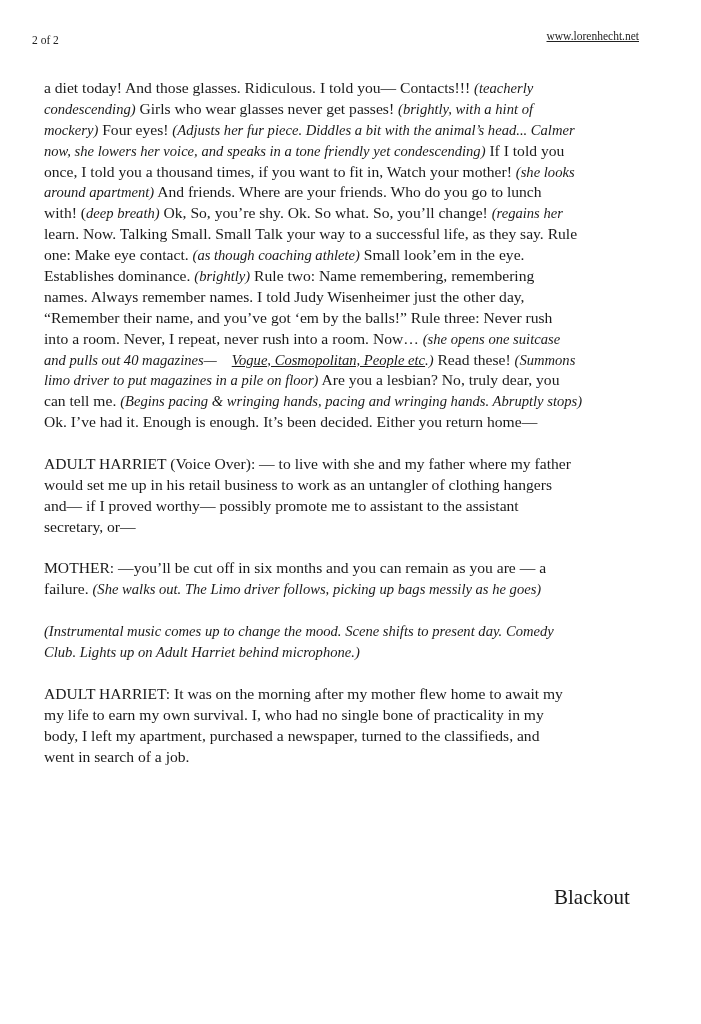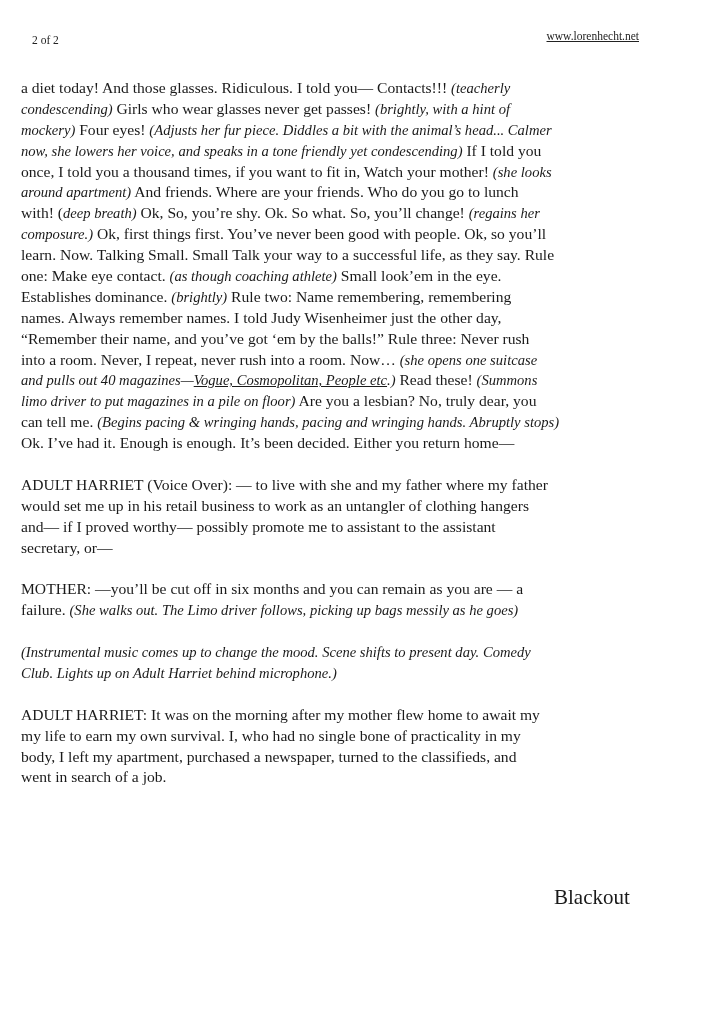--- a/index.html
+++ b/index.html
@@ -8,26 +8,26 @@
       font-family: "Liberation Serif", "DejaVu Serif", serif;
       color: #1a1a1a;
     }
     .header {
       position: absolute; top: 30px; left: 32px; right: 62px;
       font-size: 11.5px; color: #222;
     }
     .header .page-num { position: absolute; left: 0; top: 4px; }
     .header .site { position: absolute; right: 0; top: 0; text-decoration: underline; color: #222; }
     .body {
-      position: absolute; top: 78px; left: 21px; width: 600px;
+      position: absolute; top: 78px; left: 44px; width: 600px;
       font-size: 15.6px; line-height: 20.9px;
     }
     .line { display: block; white-space: nowrap; height: 20.9px; }
     .it { font-style: italic; font-size: 14.6px; }
-    .u { text-decoration: underline; }
+    .u { text-decoration: underline; margin-left: 15px; }
     .para { margin-bottom: 20.9px; }
     .blackout {
       position: absolute; top: 885px; left: 554px;
       font-size: 21px;
     }
   </style>
 </head>
 <body>
 
 <div class="header">
@@ -37,21 +37,20 @@
 
 <div class="body" id="script-body">
     <div class="para">
       <span class="line"><span>a diet today! And those glasses. Ridiculous. I told you— Contacts!!! </span><span class="it">(teacherly</span></span>
       <span class="line"><span class="it">condescending)</span><span> Girls who wear glasses never get passes! </span><span class="it">(brightly, with a hint of</span></span>
       <span class="line"><span class="it">mockery)</span><span> Four eyes! </span><span class="it">(Adjusts her fur piece. Diddles a bit with the animal’s head... Calmer</span></span>
       <span class="line"><span class="it">now, she lowers her voice, and speaks in a tone friendly yet condescending)</span><span> If I told you</span></span>
       <span class="line"><span>once, I told you a thousand times, if you want to fit in, Watch your mother! </span><span class="it">(she looks</span></span>
       <span class="line"><span class="it">around apartment)</span><span> And friends. Where are your friends. Who do you go to lunch</span></span>
       <span class="line"><span>with! (</span><span class="it">deep breath)</span><span> Ok, So, you’re shy. Ok. So what. So, you’ll change! </span><span class="it">(regains her</span></span>
-      <span class="line"><span class="it">composure.)</span><span> Ok, first things first. You’ve never been good with people. Ok, so you’ll</span></span>
       <span class="line"><span>learn. Now. Talking Small. Small Talk your way to a successful life, as they say. Rule</span></span>
       <span class="line"><span>one: Make eye contact. </span><span class="it">(as though coaching athlete)</span><span> Small look’em in the eye.</span></span>
       <span class="line"><span>Establishes dominance. </span><span class="it">(brightly)</span><span> Rule two: Name remembering, remembering</span></span>
       <span class="line"><span>names. Always remember names. I told Judy Wisenheimer just the other day,</span></span>
       <span class="line"><span>“Remember their name, and you’ve got ‘em by the balls!” Rule three: Never rush</span></span>
       <span class="line"><span>into a room. Never, I repeat, never rush into a room. Now… </span><span class="it">(she opens one suitcase</span></span>
       <span class="line"><span class="it">and pulls out 40 magazines—</span><span class="it u">Vogue, Cosmopolitan, People etc</span><span class="it">.)</span><span> Read these! </span><span class="it">(Summons</span></span>
       <span class="line"><span class="it">limo driver to put magazines in a pile on floor)</span><span> Are you a lesbian? No, truly dear, you</span></span>
       <span class="line"><span>can tell me. </span><span class="it">(Begins pacing &amp; wringing hands, pacing and wringing hands. Abruptly stops)</span></span>
       <span class="line"><span>Ok. I’ve had it. Enough is enough. It’s been decided. Either you return home—</span></span>

